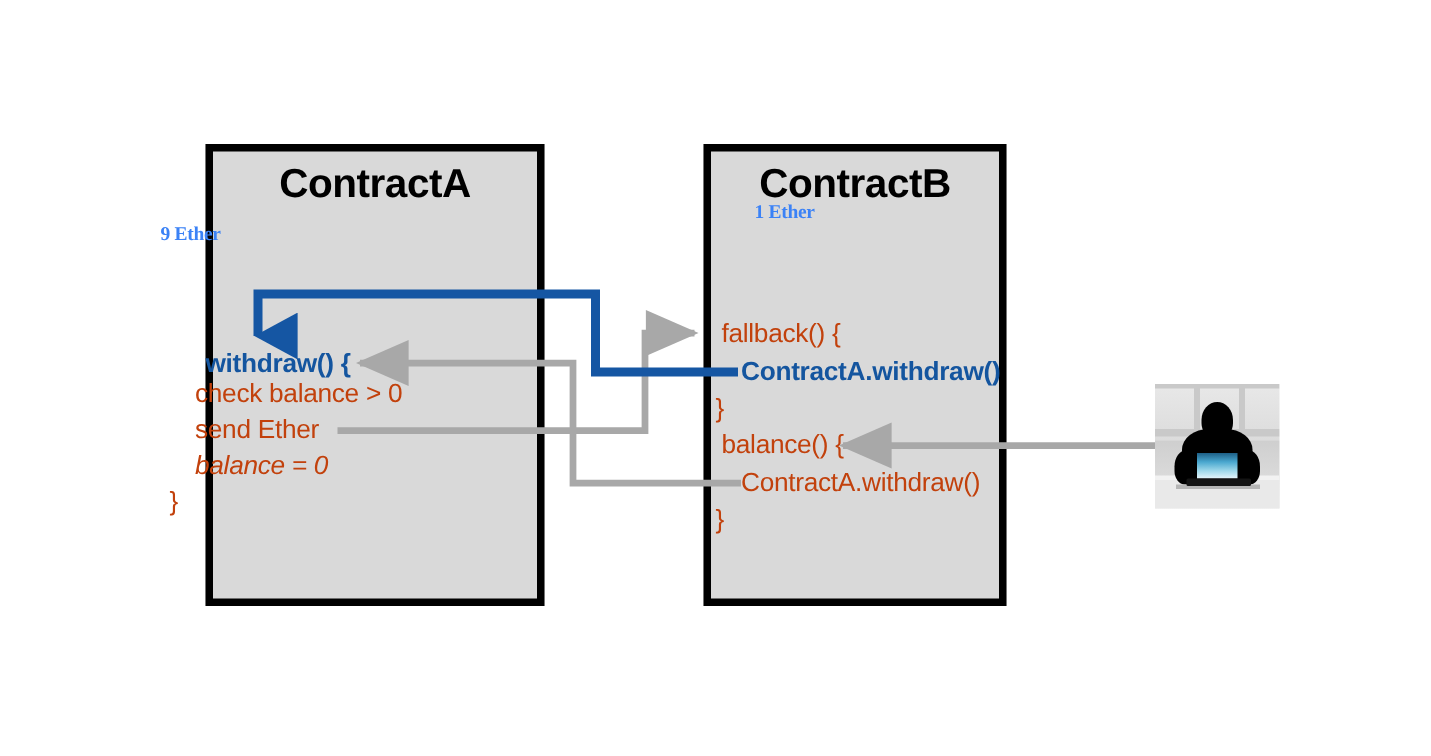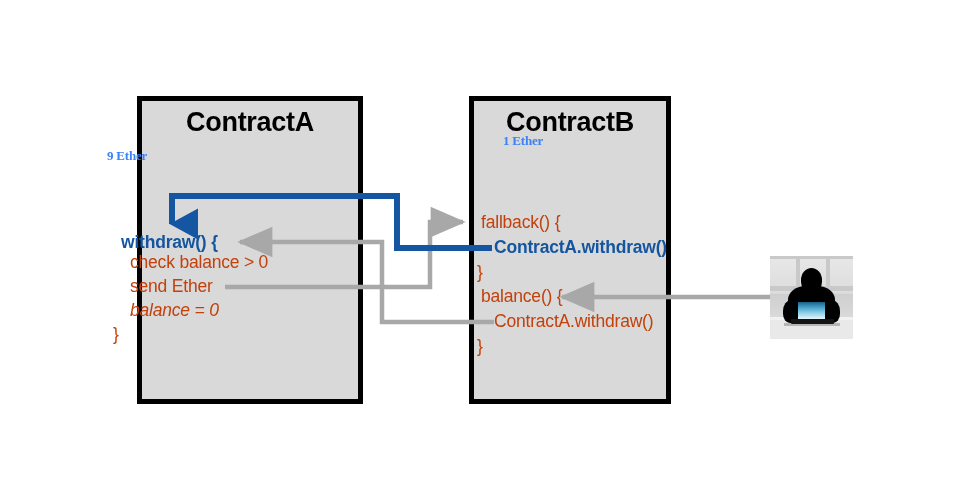--- a/index.html
+++ b/index.html
@@ -123,21 +123,21 @@
 <body>
 
 <div id="canvas">
 
   <div class="contract-box" id="contract-a-box">
     <div class="contract-title" id="contract-a-title">ContractA</div>
   </div>
 
   <div class="ether-line" style="left:107px; top:148px;">9 Ether</div>
 
-  <div class="code-line blue" style="left:121px; top:232px;">withdraw() {</div>
+  <div class="code-line blue" style="left:137px; top:232px;">withdraw() {</div>
   <div class="code-line" style="left:130px; top:252px;">check balance &gt; 0</div>
   <div class="code-line" style="left:130px; top:276px;">send Ether</div>
   <div class="code-line" style="left:130px; top:300px;font-style:italic;">balance = 0</div>
   <div class="code-line" style="left:113px; top:324px;">}</div>
 
   <div class="contract-box" id="contract-b-box">
     <div class="contract-title" id="contract-b-title">ContractB</div>
   </div>
 
   <div class="ether-line" style="left:475px; top:133px;margin-left:28px;">1 Ether</div>

